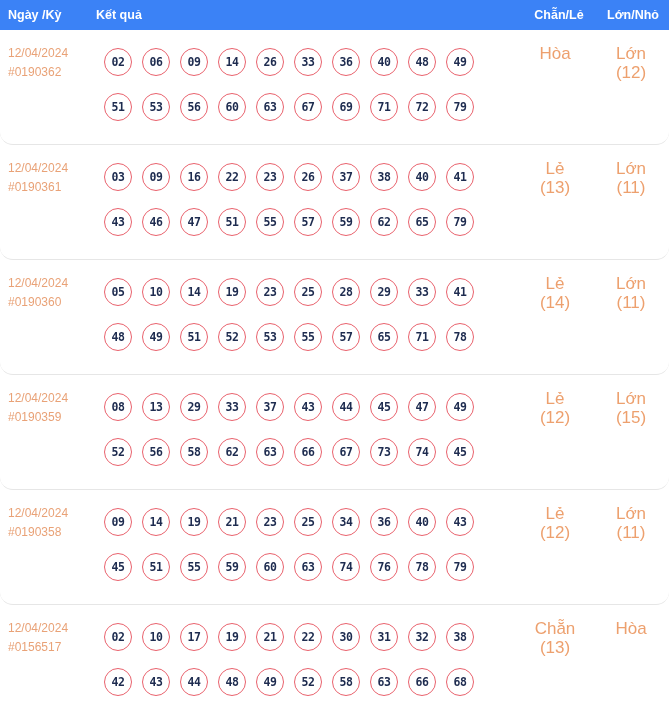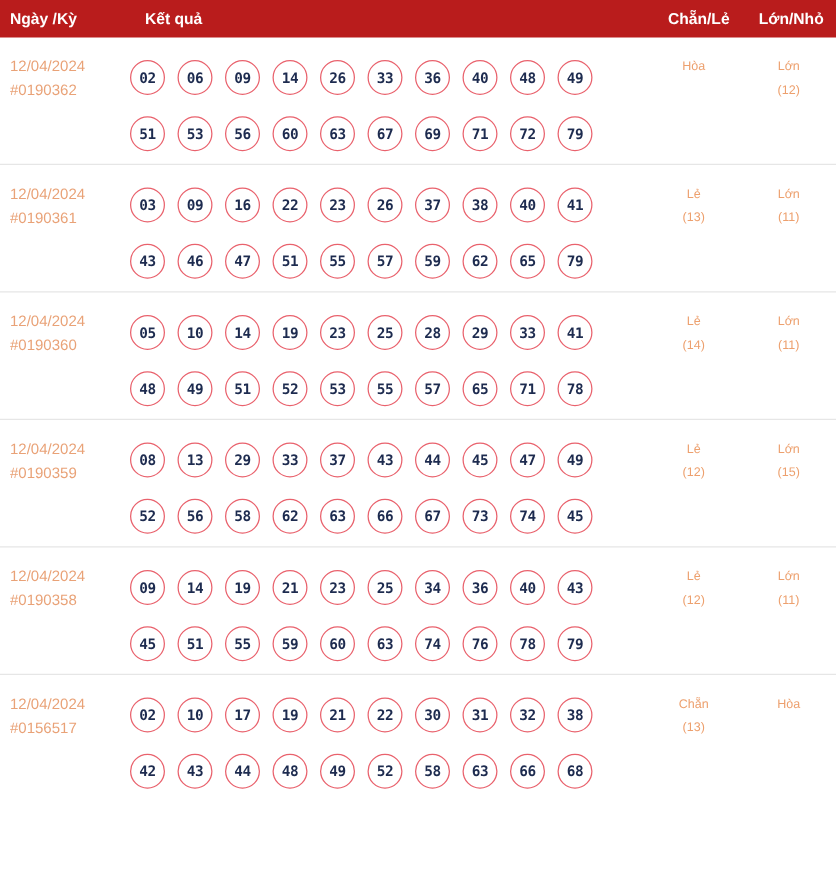--- a/index.html
+++ b/index.html
@@ -15,47 +15,48 @@
   }
   .table {
     width: 669px;
     height: 716px;
     position: relative;
     box-sizing: border-box;
   }
   
   .thead {
     height: 30px;
-    background: #b91c1c;
+    background: #3b82f6;
     position: relative;
   }
   .th {
     position: absolute;
     top: 0;
     height: 30px;
     line-height: 30px;
     color: #ffffff;
     font-size: 12.5px;
     font-weight: bold;
     white-space: nowrap;
   }
   .th-date    { left: 8px;  }
-  .th-result  { left: 116px; }
+  .th-result  { left: 96px; }
   .th-parity  { left: 524px; width: 70px; text-align: center; }
   .th-size    { left: 600px; width: 66px; text-align: center; }
 
   
   .rows {
     position: relative;
   }
   .row {
     position: relative;
-    height: 102px;
+    height: 115px;
     border-bottom: 1px solid #e6e6e6;
     box-sizing: border-box;
+    border-radius: 13px;
   }
   .row:last-child { border-bottom: none; }
 
   .cell-date {
     position: absolute;
     left: 8px;
     top: 14px;
     width: 84px;
     color: #e9a277;
     font-size: 12px;
@@ -92,21 +93,21 @@
     font-weight: bold;
     letter-spacing: -0.3px;
     background: #ffffff;
   }
 
   .cell-parity,
   .cell-size {
     position: absolute;
     top: 14px;
     color: #eda06e;
-    font-size: 10px;
+    font-size: 17px;
     line-height: 19px;
     text-align: center;
   }
   .cell-parity { left: 520px; width: 70px; }
   .cell-size   { left: 596px; width: 70px; text-align: center; }
   .cell-parity .lbl, .cell-size .lbl { display: block; }
   .cell-parity .cnt, .cell-size .cnt { display: block; }
   .cnt:empty { display: none; }
 </style>
 </head>

